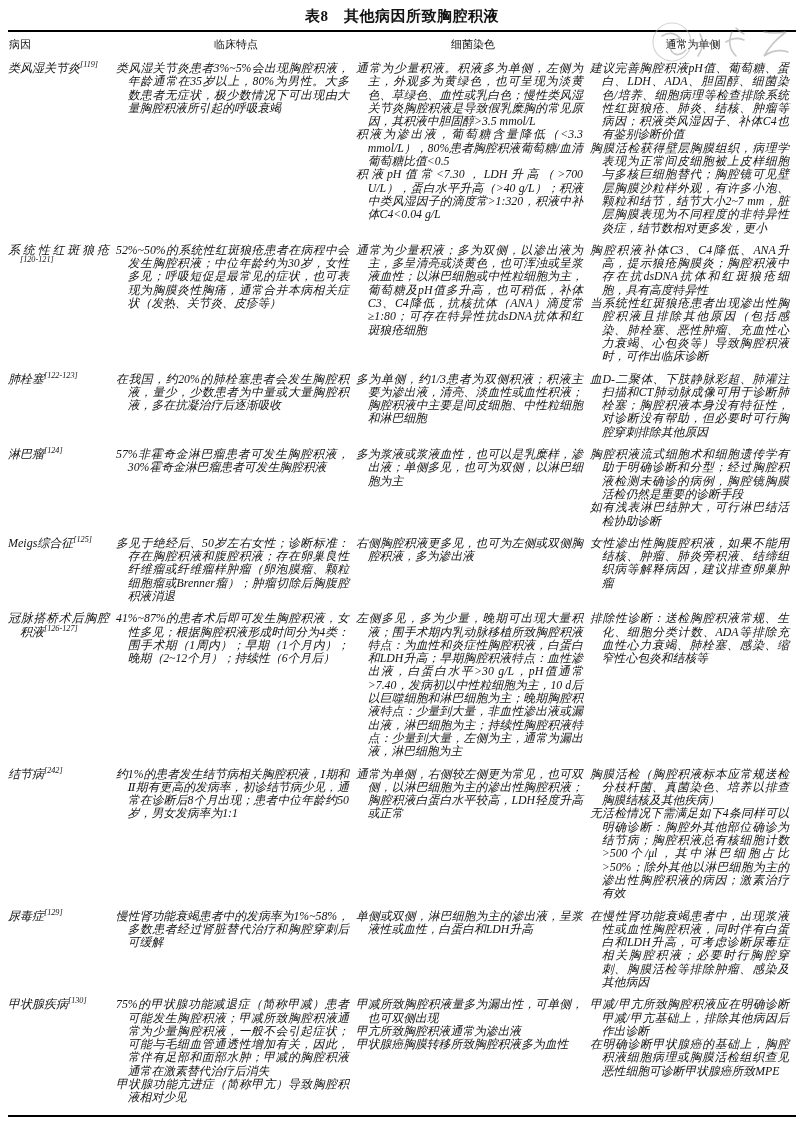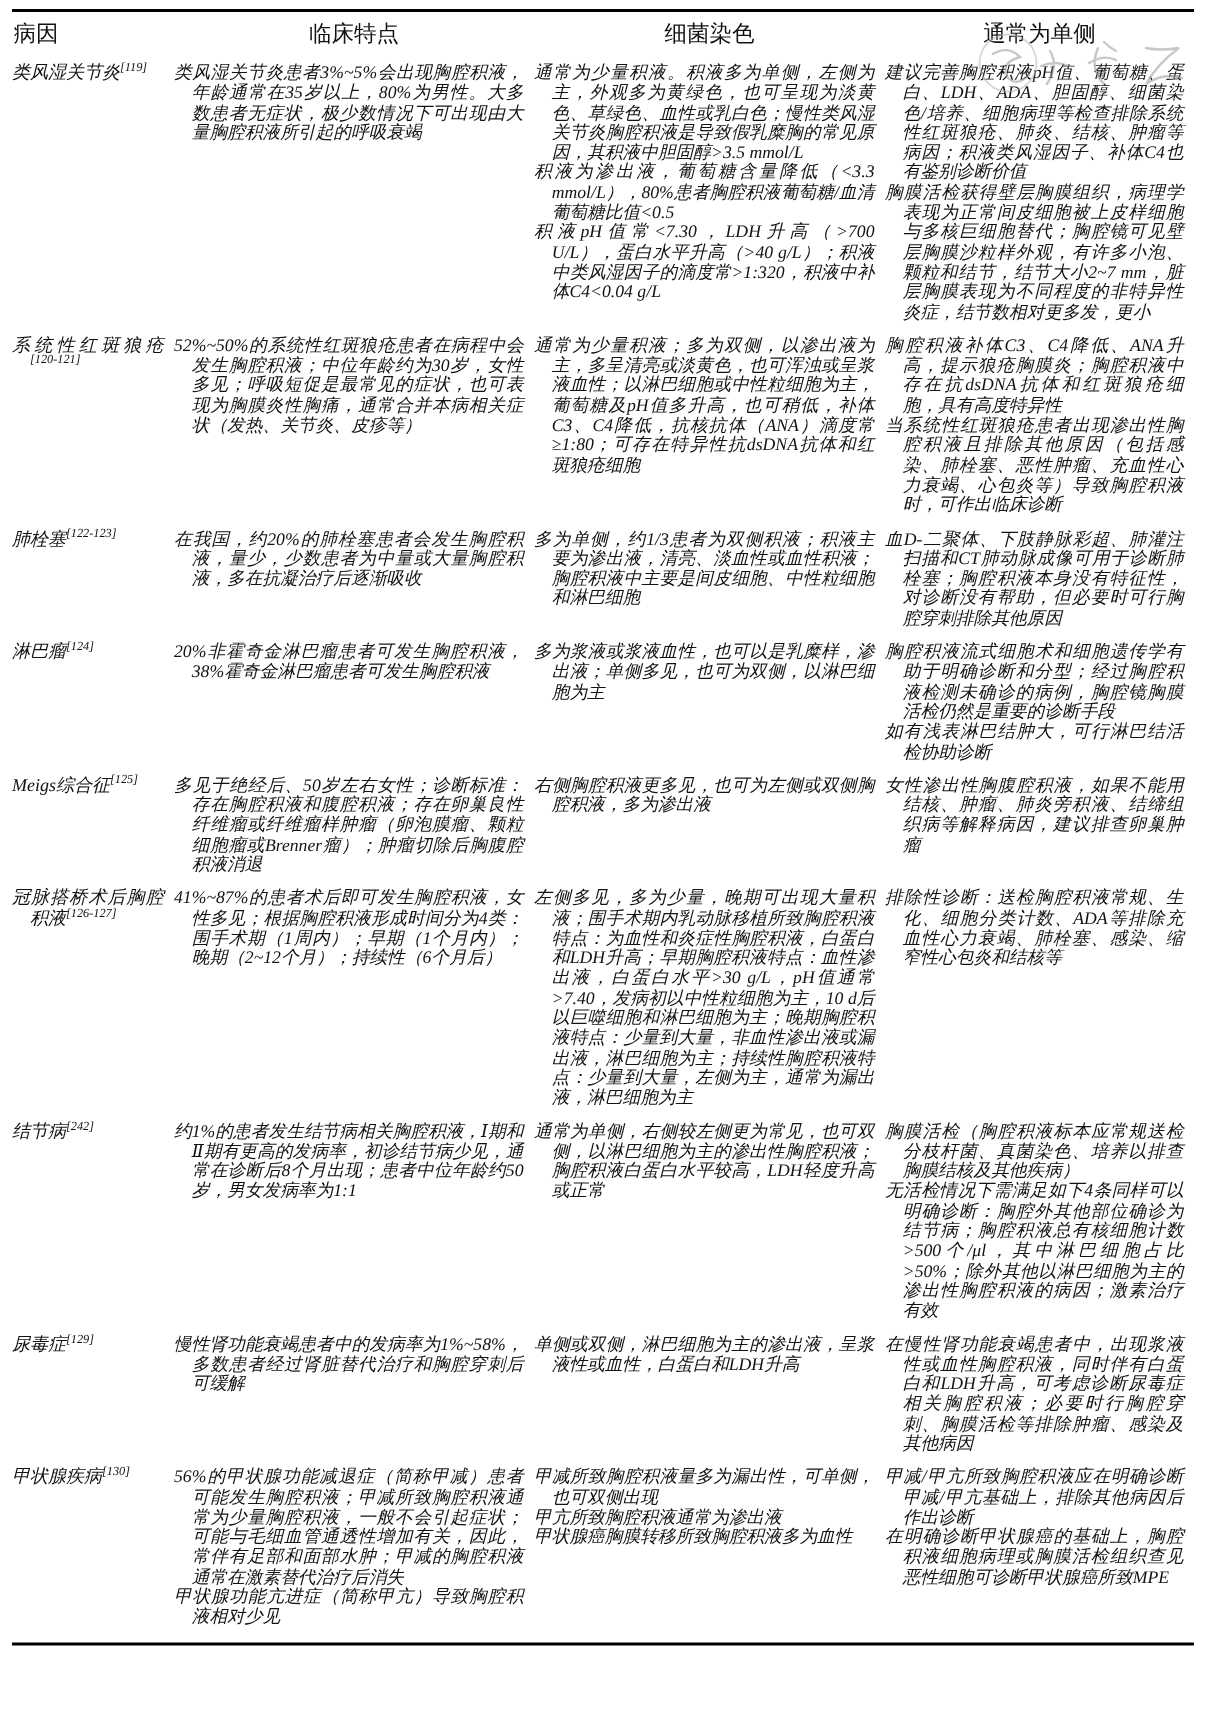--- a/index.html
+++ b/index.html
@@ -23,21 +23,21 @@
     letter-spacing:0.5px;
   }
   table.maintable{
     width:788px;
     table-layout:fixed;
     border-collapse:collapse;
     border-top:2px solid #000;
   }
   th{
     font-weight:normal;
-    font-size:15px;
+    font-size:11px;
     padding:5px 0 10px 0;
     text-align:center;
     vertical-align:top;
   }
   th.first{text-align:left;padding-left:1px;}
   td{
     vertical-align:top;
     font-size:11.8px;
     line-height:13.3px;
     padding:0 7px 9px 0;
@@ -58,20 +58,21 @@
     width:152px;height:48px;
     opacity:0.55;
     pointer-events:none;
   }
 </style>
 </head>
 <body>
 
 <div class="page">
 
+  <div class="title">表8　其他病因所致胸腔积液</div>
 
   <table class="maintable">
     <colgroup>
       <col style="width:108px">
       <col style="width:240px">
       <col style="width:234px">
       <col>
     </colgroup>
     <thead>
       <tr>
@@ -126,21 +127,21 @@
           </td>
           <td class="c4">
             <div class="para">血D-二聚体、下肢静脉彩超、肺灌注扫描和CT肺动脉成像可用于诊断肺栓塞；胸腔积液本身没有特征性，对诊断没有帮助，但必要时可行胸腔穿刺排除其他原因</div>
           </td>
         </tr>
         <tr>
           <td class="c1">
             <div class="hang"><span>淋巴瘤</span><sup>[124]</sup></div>
           </td>
           <td class="c2">
-            <div class="para">20%非霍奇金淋巴瘤患者可发生胸腔积液，38%霍奇金淋巴瘤患者可发生胸腔积液</div>
+            <div class="para">57%非霍奇金淋巴瘤患者可发生胸腔积液，30%霍奇金淋巴瘤患者可发生胸腔积液</div>
           </td>
           <td class="c3">
             <div class="para">多为浆液或浆液血性，也可以是乳糜样，渗出液；单侧多见，也可为双侧，以淋巴细胞为主</div>
           </td>
           <td class="c4">
             <div class="para">胸腔积液流式细胞术和细胞遗传学有助于明确诊断和分型；经过胸腔积液检测未确诊的病例，胸腔镜胸膜活检仍然是重要的诊断手段</div>
             <div class="para">如有浅表淋巴结肿大，可行淋巴结活检协助诊断</div>
           </td>
         </tr>
         <tr>
@@ -198,21 +199,21 @@
           </td>
           <td class="c4">
             <div class="para">在慢性肾功能衰竭患者中，出现浆液性或血性胸腔积液，同时伴有白蛋白和LDH升高，可考虑诊断尿毒症相关胸腔积液；必要时行胸腔穿刺、胸膜活检等排除肿瘤、感染及其他病因</div>
           </td>
         </tr>
         <tr>
           <td class="c1">
             <div class="hang"><span>甲状腺疾病</span><sup>[130]</sup></div>
           </td>
           <td class="c2">
-            <div class="para">56%的甲状腺功能减退症（简称甲减）患者可能发生胸腔积液；甲减所致胸腔积液通常为少量胸腔积液，一般不会引起症状；可能与毛细血管通透性增加有关，因此，常伴有足部和面部水肿；甲减的胸腔积液通常在激素替代治疗后消失</div>
+            <div class="para">75%的甲状腺功能减退症（简称甲减）患者可能发生胸腔积液；甲减所致胸腔积液通常为少量胸腔积液，一般不会引起症状；可能与毛细血管通透性增加有关，因此，常伴有足部和面部水肿；甲减的胸腔积液通常在激素替代治疗后消失</div>
             <div class="para">甲状腺功能亢进症（简称甲亢）导致胸腔积液相对少见</div>
           </td>
           <td class="c3">
             <div class="para">甲减所致胸腔积液量多为漏出性，可单侧，也可双侧出现</div>
             <div class="para">甲亢所致胸腔积液通常为渗出液</div>
             <div class="para">甲状腺癌胸膜转移所致胸腔积液多为血性</div>
           </td>
           <td class="c4">
             <div class="para">甲减/甲亢所致胸腔积液应在明确诊断甲减/甲亢基础上，排除其他病因后作出诊断</div>
             <div class="para">在明确诊断甲状腺癌的基础上，胸腔积液细胞病理或胸膜活检组织查见恶性细胞可诊断甲状腺癌所致MPE</div>

